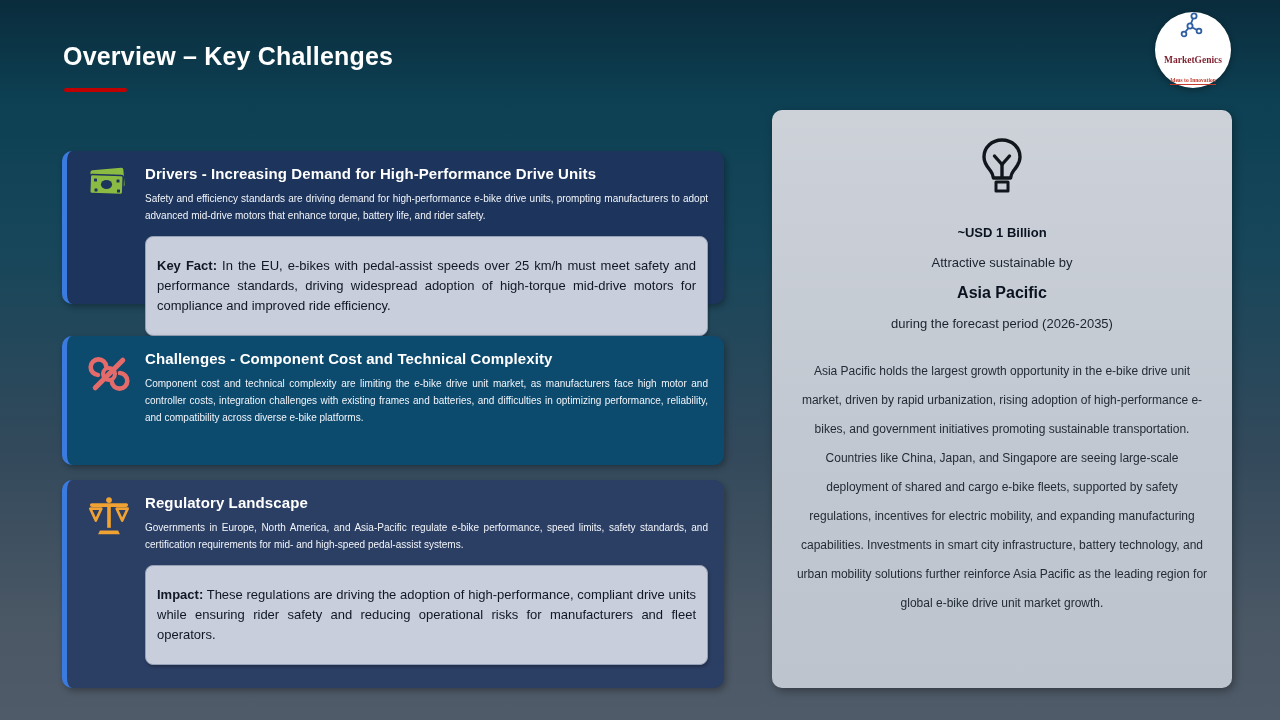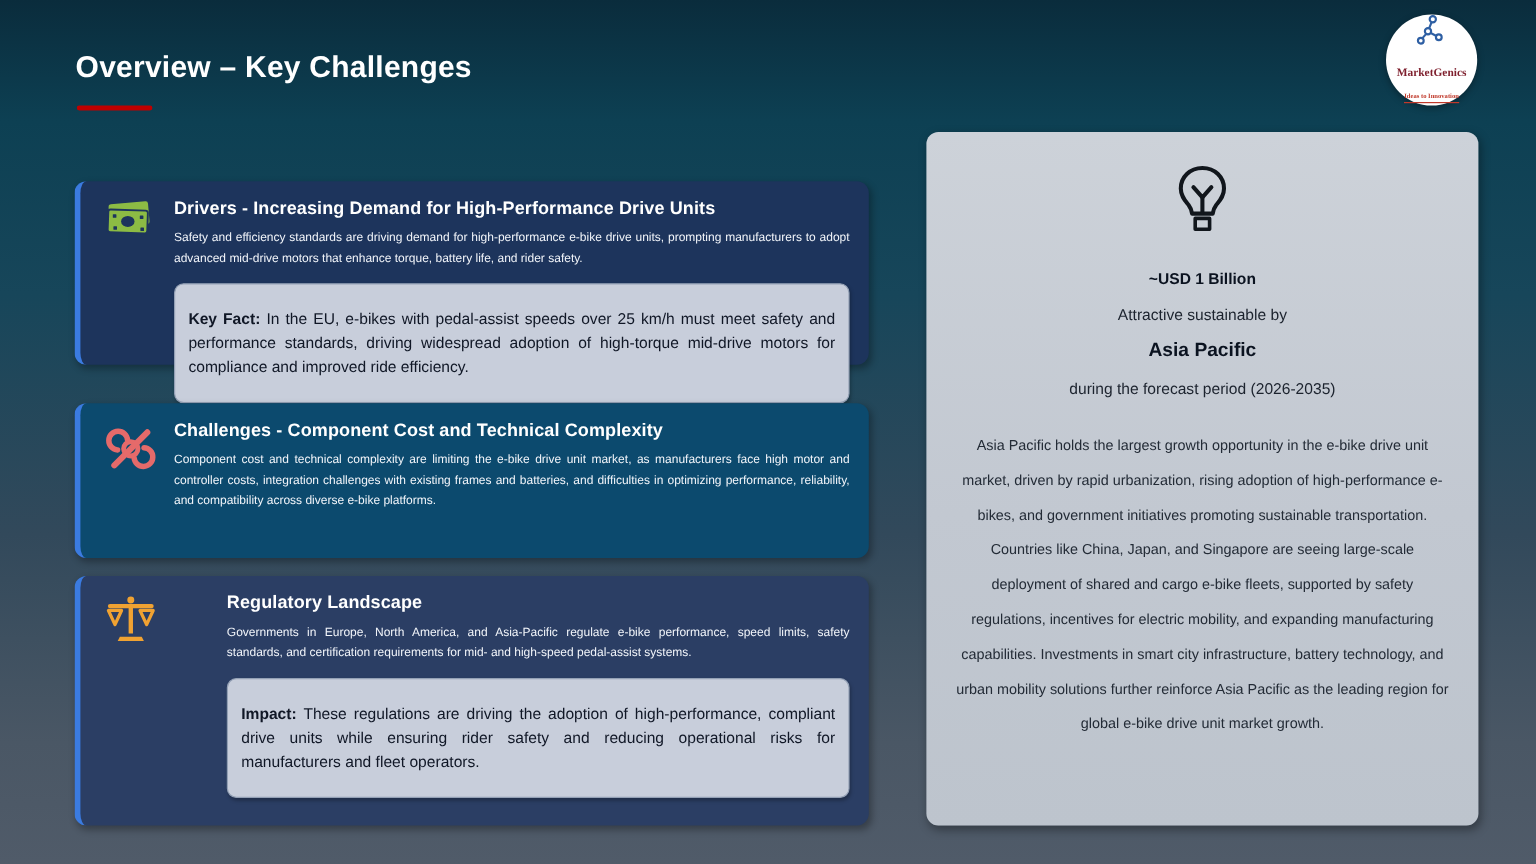--- a/index.html
+++ b/index.html
@@ -129,21 +129,21 @@
       <circle cx="24" cy="24" r="6.5" stroke-width="4.5"></circle>
       <line x1="9" y1="39" x2="39" y2="9" stroke-width="5.5"></line>
     </svg>
   </div>
   <div class="card-content">
     <div class="card-title">Challenges - Component Cost and Technical Complexity</div>
     <div class="card-body">Component cost and technical complexity are limiting the e-bike drive unit market, as manufacturers face high motor and controller costs, integration challenges with existing frames and batteries, and difficulties in optimizing performance, reliability, and compatibility across diverse e-bike platforms.</div>
   </div>
 </div>
 
-<div class="card card-3" style="border-left-color:#3b7be0;gap:44px;">
+<div class="card card-3" style="border-left-color:#3b7be0;">
   <div class="card-icon">
     <svg width="44" height="40" viewBox="0 0 48 44" fill="none" stroke="#f0a232">
       <circle cx="24" cy="4.5" r="3.2" fill="#f0a232" stroke="none"></circle>
       <line x1="5" y1="10" x2="43" y2="10" stroke-width="4" stroke-linecap="round"></line>
       <line x1="24" y1="10" x2="24" y2="35" stroke-width="4"></line>
       <path d="M3.5 14 L15.5 14 L9.5 27 Z" stroke-width="3" stroke-linejoin="round"></path>
       <path d="M32.5 14 L44.5 14 L38.5 27 Z" stroke-width="3" stroke-linejoin="round"></path>
       <path d="M14 38 L34 38 L36 42 L12 42 Z" fill="#f0a232" stroke="none"></path>
     </svg>
   </div>

